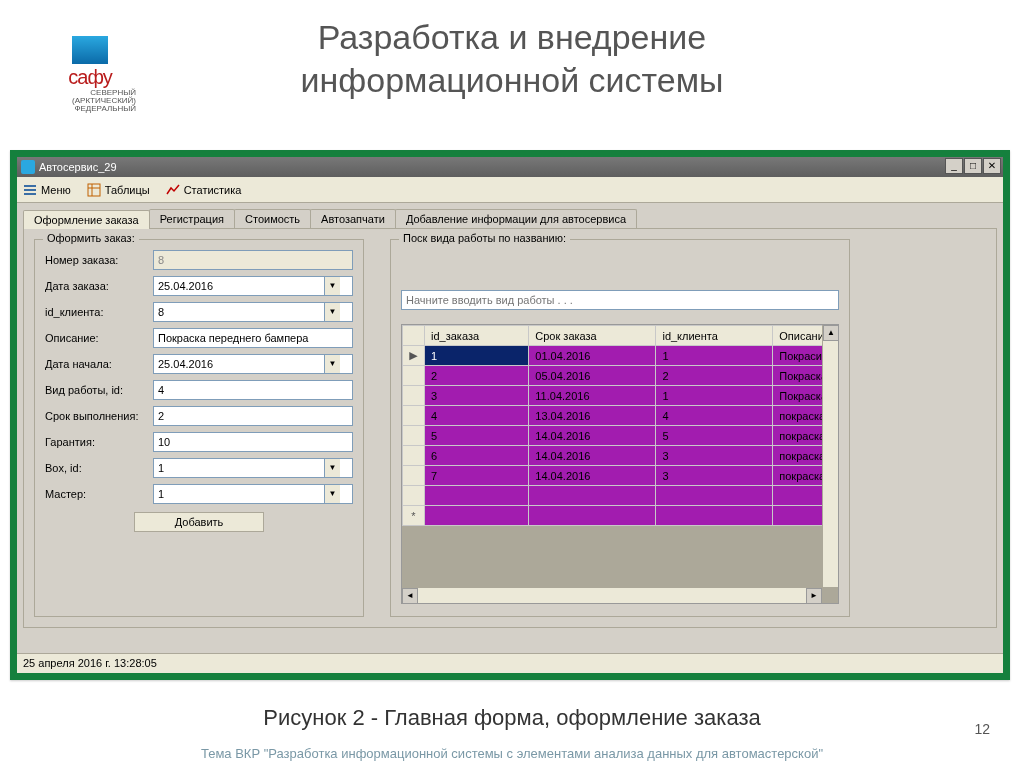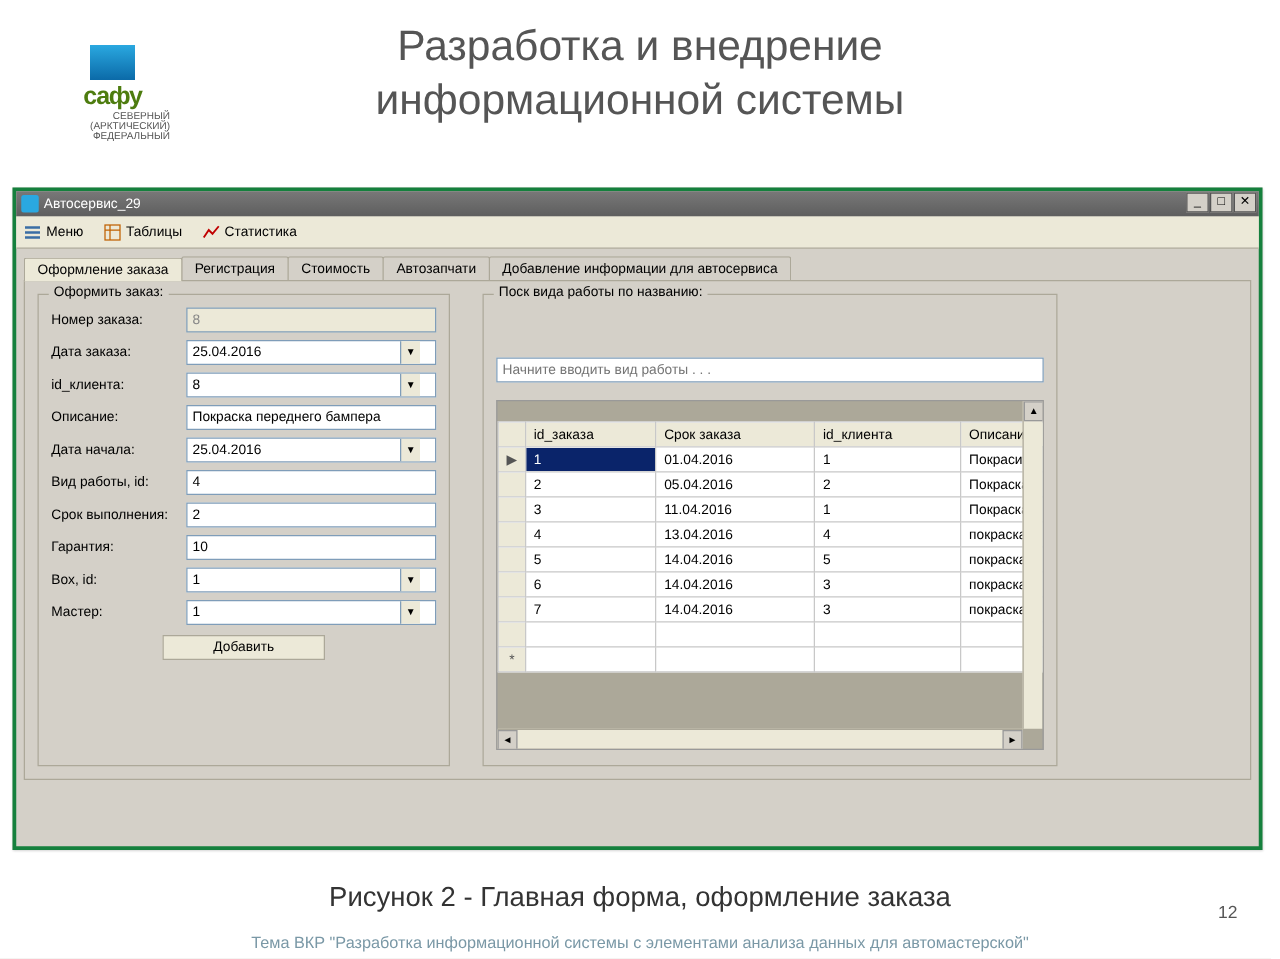--- a/index.html
+++ b/index.html
@@ -25,29 +25,29 @@
     left: 44px;
     top: 36px;
     width: 92px;
   }
   .logo-mark {
     width: 36px; height: 28px;
     background: linear-gradient(to bottom,#2aa8e0,#0b6aa8);
     margin: 0 auto 2px;
   }
   .logo-text {
-    font-weight: 700; font-size: 20px; color:#4d7c0f; text-align:center; letter-spacing:-1px;
+    font-weight: 400; font-size: 20px; color:#b91c1c; text-align:center; letter-spacing:-1px;
   }
   .logo-sub { font-size:8px; color:#555; text-align:right; line-height:1; }
 
   .app-window {
     position: absolute;
     left: 10px; top: 150px;
     width: 1000px; height: 530px;
-    border: 3px solid #15803d;
+    border: 7px solid #15803d;
     background: #d4d0c8;
     box-shadow: 0 1px 2px rgba(0,0,0,.2);
   }
   .titlebar {
     height: 20px;
     background: linear-gradient(to bottom,#787878,#5e5e5e);
     color: #fff;
     font-size: 11px;
     display: flex; align-items:center;
     padding: 0 4px;
@@ -117,21 +117,21 @@
   .search-group { width:460px; height:100%;}
   .search-input {
     width:100%; height:20px; border:1px solid #7f9db9; background:#fff;
     font-size:11px; padding:0 4px; color:#999;margin-top:40px;
   }
   .grid-wrap {
     margin-top:14px; border:1px solid #999; background:#aca899;
     height: 280px; position:relative; overflow:hidden;
   }
   .grid {
-    background:#ffffff; font-size:11px; border-collapse:collapse; width:480px;margin-top:16px;
+    background:#a21caf; font-size:11px; border-collapse:collapse; width:480px;
   }
   .grid th, .grid td {
     border:1px solid #c8c8c8; padding:3px 6px; text-align:left; height:20px;
     white-space:nowrap; overflow:hidden;
   }
   .grid th { background:#ece9d8; font-weight:normal; }
   .grid .rowhead { background:#ece9d8; width:22px; text-align:center; color:#555;}
   .grid td.selected { background:#0a246a; color:#fff; }
   .grid-scroll-v {
     position:absolute; right:0; top:0; width:16px; height:calc(100% - 16px);
@@ -376,17 +376,20 @@
         </div>
         <div class="grid-scroll-h">
           <div class="scroll-btn" style="float:left">◄</div>
           <div class="scroll-btn" style="float:right">►</div>
         </div>
       </div>
     </div>
 
   </div>
 
+  <div class="statusbar">
+    <span>25 апреля 2016 г.   13:28:05</span>
+  </div>
 </div>
 
 <div class="caption">Рисунок 2 - Главная форма, оформление заказа</div>
 <div class="page-num">12</div>
 <div class="footer">Тема ВКР "Разработка информационной системы с элементами анализа данных для автомастерской"</div>
 
 </body></html>

